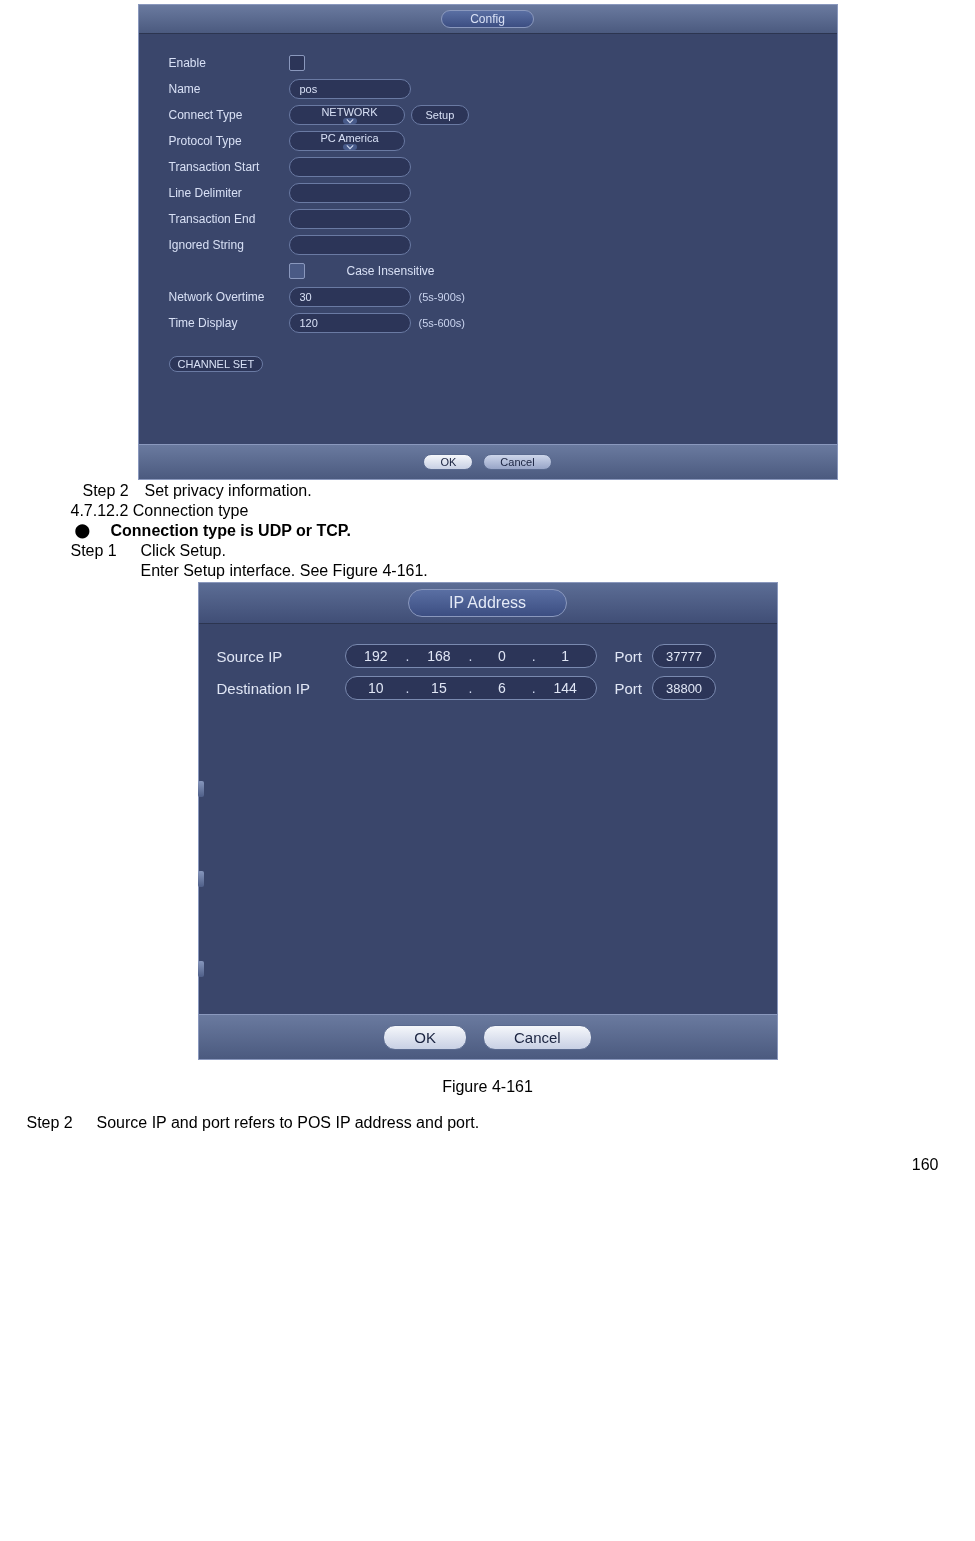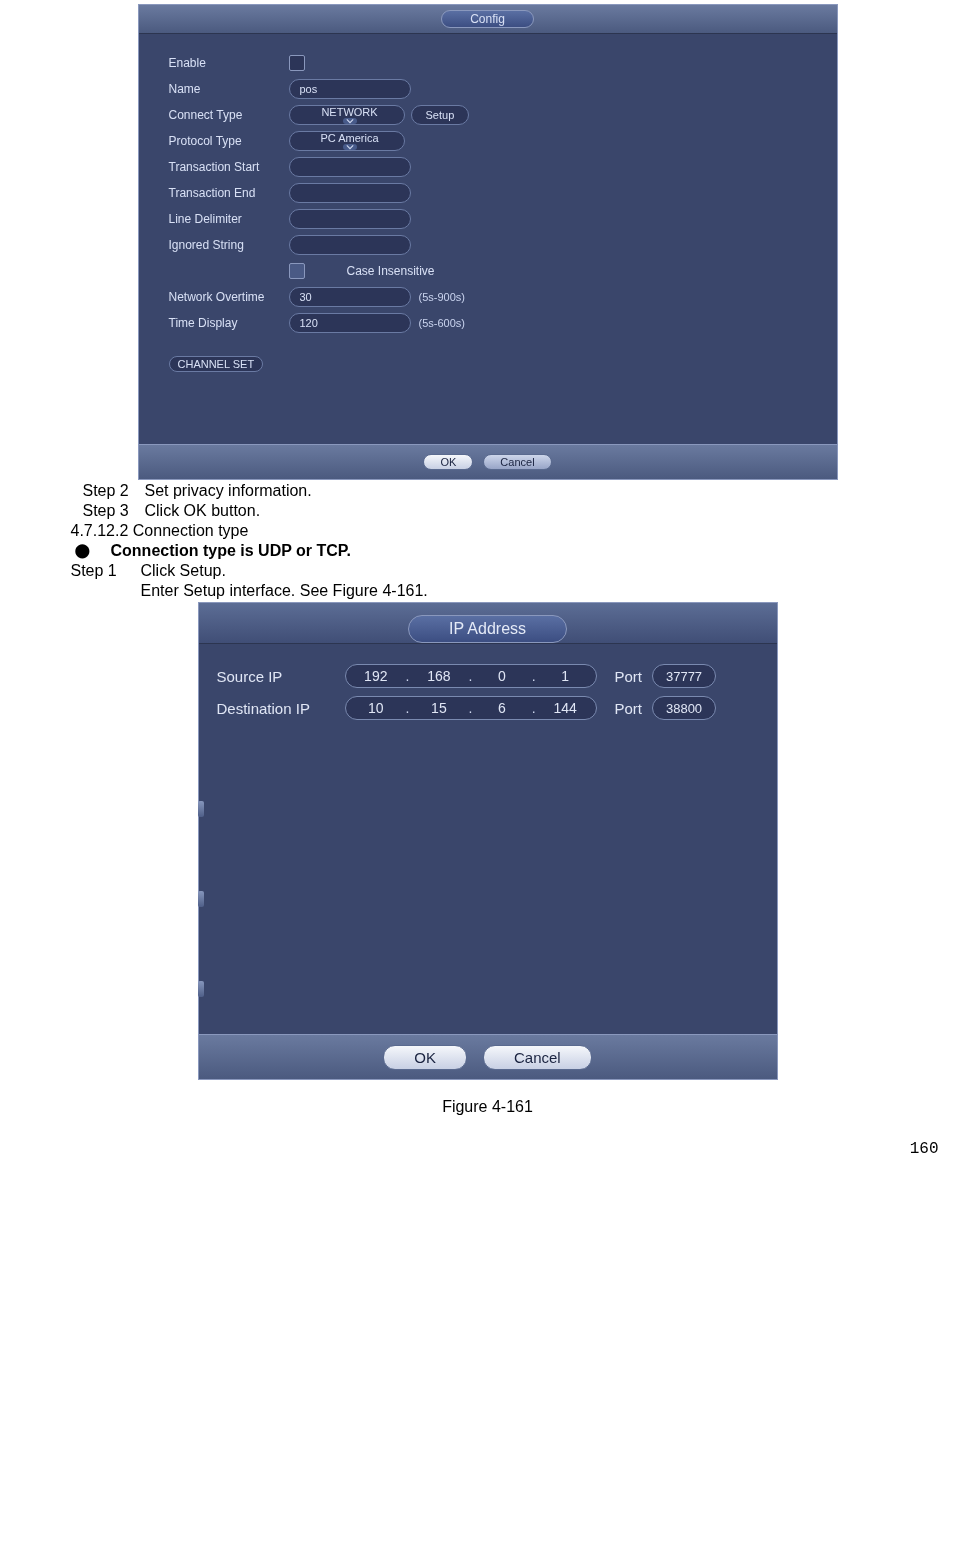--- a/index.html
+++ b/index.html
@@ -167,21 +167,21 @@
     border: 1px solid #8a98bd;
     box-sizing: border-box;
     margin-top: 0;
   }
   .ip-titlebar {
     height: 40px;
     background: linear-gradient(#5c6d95, #404e76);
     border-bottom: 1px solid #2c3550;
     display: flex;
     justify-content: center;
-    align-items: flex-end;
+    align-items: center;
   }
   .ip-title-btn {
     background: linear-gradient(#5a6fa3, #3c4e82);
     border: 1px solid #8a98bd;
     border-radius: 14px;
     color: #e4eaf7;
     font-size: 16px;
     padding: 4px 40px;
   }
   .ip-body {
@@ -297,22 +297,22 @@
   .doc-indent {
     margin-left: 70px;
   }
   .blockmargin {
     margin-left: 0;
     padding-left: 44px;
   }
   .pagefoot {
     position: absolute;
     right: 10px;
-    bottom: 16px;
-    font-family: Liberation Mono, monospace;
+    bottom: 0;
+    font-family: Liberation Sans, sans-serif;
     font-size: 16px;
   }
 </style>
 </head>
 <body>
 
 <div class="page">
 
   <div class="fig-wrap">
     <div class="config-panel">
@@ -355,26 +355,26 @@
             </span>
           </div>
         </div>
 
         <div class="form-row">
           <div class="form-label">Transaction Start</div>
           <div class="pill-input"></div>
         </div>
 
         <div class="form-row">
+          <div class="form-label">Line Delimiter</div>
+          <div class="pill-input"></div>
+        </div>
+
+        <div class="form-row">
           <div class="form-label">Transaction End</div>
-          <div class="pill-input"></div>
-        </div>
-
-        <div class="form-row">
-          <div class="form-label">Line Delimiter</div>
           <div class="pill-input"></div>
         </div>
 
         <div class="form-row">
           <div class="form-label">Ignored String</div>
           <div class="pill-input"></div>
         </div>
 
         <div class="form-row form-label-indent">
           <span class="checkbox-box checked"></span>
@@ -398,21 +398,20 @@
       <div class="config-footer">
         <div class="footer-btn">OK</div>
         <div class="footer-btn footer-btn-dark">Cancel</div>
       </div>
     </div>
   </div>
 
 
   <div class="blockmargin">
     <div class="doc-step"><span class="sp">Step 2</span><span>Set privacy information.</span></div>
-    <div class="doc-step"><span class="sp">Step 3</span><span>Click OK button.</span></div>
     <div class="doc-sub">4.7.12.2  Connection type</div>
     <div class="doc-bullet">
       <span class="bull">⬤</span>
       <span class="txt">Connection type is UDP or TCP.</span>
     </div>
     <div class="doc-step2"><span class="sp">Step 1</span><span>Click Setup.</span></div>
     <div class="doc-step2 doc-indent">Enter Setup interface. See Figure 4-161.</div>
   </div>
 
   <div class="fig-wrap">
@@ -459,15 +458,16 @@
       </div>
       <div class="ip-footer">
         <div class="ip-footer-btn">OK</div>
         <div class="ip-footer-btn">Cancel</div>
       </div>
     </div>
   </div>
 
   <div class="caption">Figure 4-161</div>
 
+  <div class="doc-step2"><span class="sp">Step 2</span><span>Source IP and port refers to POS IP address and port.</span></div>
 
   <div class="pagefoot">160</div>
 </div>
 
 </body></html>

